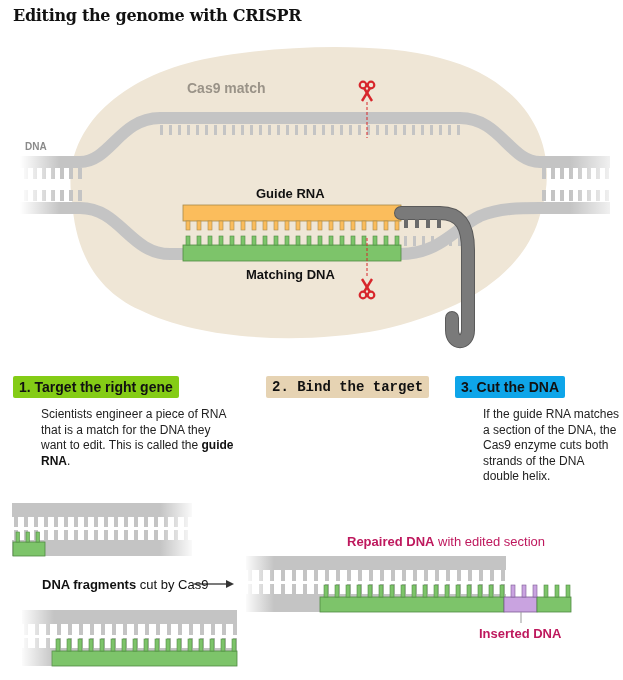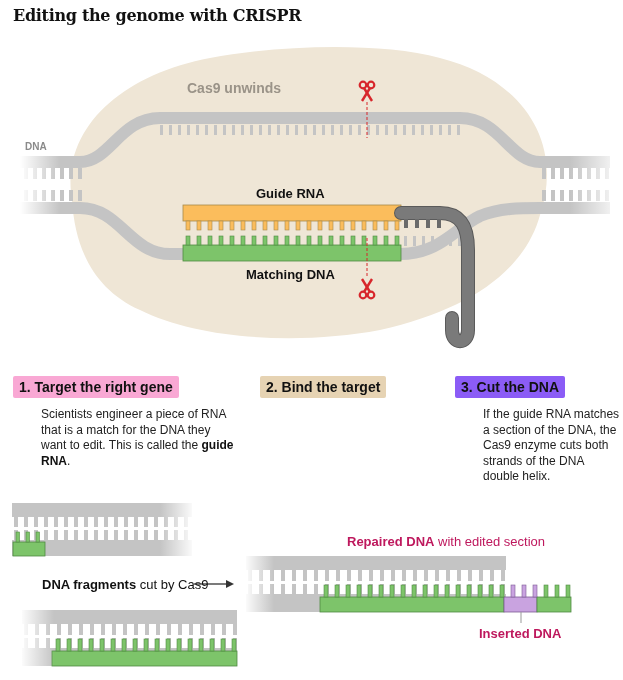--- a/index.html
+++ b/index.html
@@ -408,32 +408,32 @@
         <rect x="544" y="585" width="4" height="12" fill="#7dc46a" stroke="#4f8a42" stroke-width="0.6"></rect>
         <rect x="555" y="585" width="4" height="12" fill="#7dc46a" stroke="#4f8a42" stroke-width="0.6"></rect>
         <rect x="566" y="585" width="4" height="12" fill="#7dc46a" stroke="#4f8a42" stroke-width="0.6"></rect>
       </g>
     <rect x="244" y="552" width="30" height="64" fill="url(#fadeL)"></rect>
     <rect x="575" y="552" width="30" height="64" fill="url(#fadeR)"></rect>
     <line x1="521" y1="612" x2="521" y2="623" stroke="#999" stroke-width="1"></line>
   </g>
 </svg>
 
-<div class="lbl lbl-gray" style="left:187px;top:80px;">Cas9 unwinds</div>
+<div class="lbl lbl-gray" style="left:187px;top:80px;">Cas9 match</div>
 <div class="lbl lbl-dna" style="left:25px;top:141px;">DNA</div>
 <div class="lbl" style="left:256px;top:186px;">Guide RNA</div>
 <div class="lbl" style="left:246px;top:267px;">Matching DNA</div>
 
 <div class="step" style="left:13px;width:225px;">
-  <span class="badge" style="background:#f9a8d4;text-align:center;">1. Target the right gene</span>
+  <span class="badge" style="background:#84cc16;text-align:center;">1. Target the right gene</span>
   <div class="desc"><span>Scientists engineer a piece of RNA that is a match for the DNA they want to edit. This is called the </span><b>guide RNA</b><span>.</span></div>
 </div>
-<div class="step" style="left:260px;width:165px;">
+<div class="step" style="left:266px;width:165px;font-family:Liberation Mono, monospace;">
   <span class="badge" style="background:#e6d3b3;">2. Bind the target</span>
 </div>
 <div class="step" style="left:455px;width:165px;">
-  <span class="badge" style="background:#8b5cf6;">3. Cut the DNA</span>
+  <span class="badge" style="background:#0ea5e9;">3. Cut the DNA</span>
   <div class="desc"><span>If the guide RNA matches a section of the DNA, the Cas9 enzyme cuts both strands of the DNA double helix.</span></div>
 </div>
 
 <div class="frag-label"><b>DNA fragments</b><span> cut by Cas9</span></div>
 <div class="rep-label"><b>Repaired DNA</b><span> with edited section</span></div>
 <div class="ins-label">Inserted DNA</div>
 
 </body></html>

